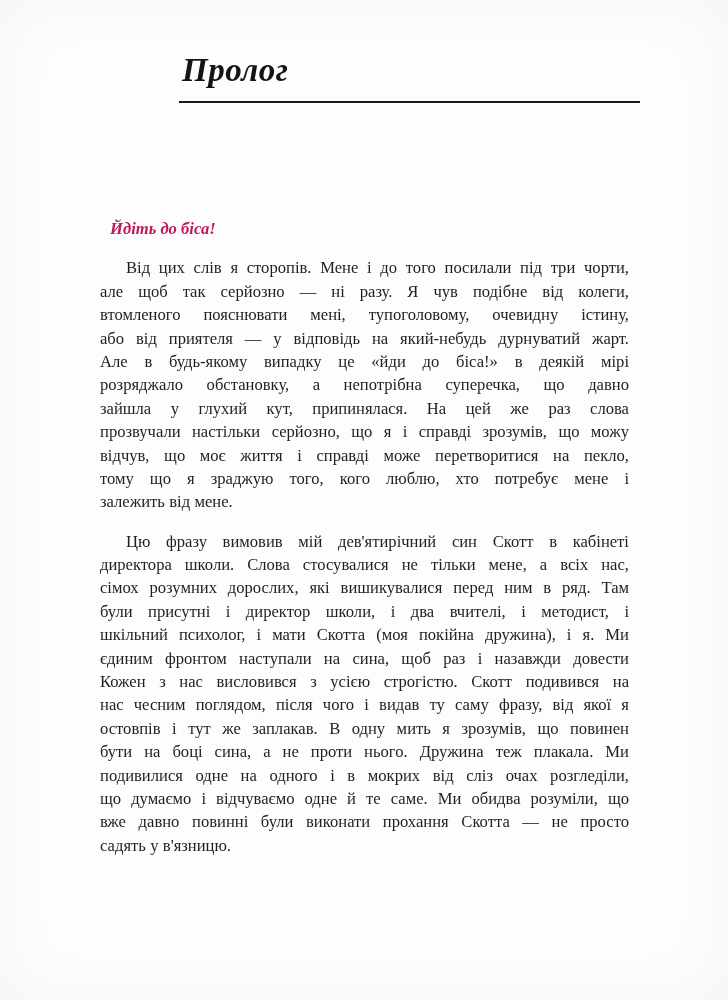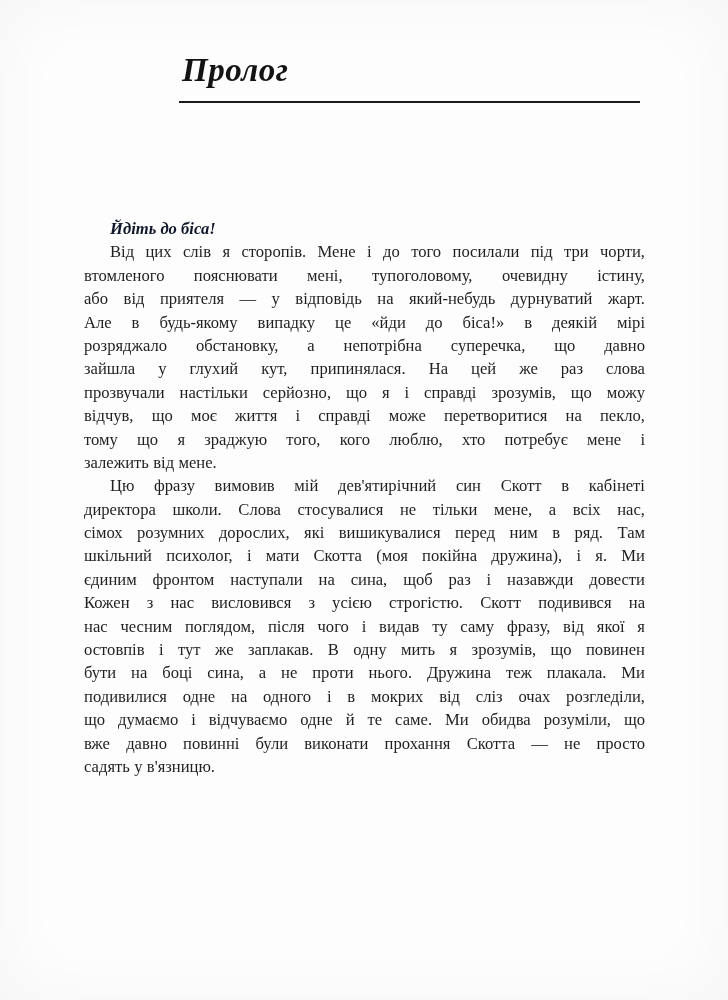--- a/index.html
+++ b/index.html
@@ -43,23 +43,23 @@
     width: 561px;
     font-size: 16.6px;
     line-height: 23.4px;
   }
   .lead-phrase {
     font-weight: bold;
     font-style: italic;
     padding-left: 26px;
     height: 23.4px;
     overflow: hidden;
-    color: #0f172a;
+    color: #be185d;
   }
-  .para { margin: 0; }
+  .para { margin: 16px; }
   .line {
     text-align: justify;
     text-align-last: justify;
     height: 23.4px;
     overflow: hidden;
     word-spacing: 0.2px;
   }
   .line.first { padding-left: 26px; }
   .line.last {
     text-align: right;
@@ -71,34 +71,36 @@
 
 <div class="page">
   <h1 class="chapter-title">Пролог</h1>
   <div class="title-rule"></div>
 
   <div class="body-text">
     <div class="lead-phrase">Йдіть до біса!</div>
 
   <div class="para">
         <div class="line first">Від цих слів я сторопів. Мене і до того посилали під три чорти,</div>
+        <div class="line">але щоб так серйозно — ні разу. Я чув подібне від колеги,</div>
         <div class="line">втомленого пояснювати мені, тупоголовому, очевидну істину,</div>
         <div class="line">або від приятеля — у відповідь на який-небудь дурнуватий жарт.</div>
         <div class="line">Але в будь-якому випадку це «йди до біса!» в деякій мірі</div>
         <div class="line">розряджало обстановку, а непотрібна суперечка, що давно</div>
         <div class="line">зайшла у глухий кут, припинялася. На цей же раз слова</div>
         <div class="line">прозвучали настільки серйозно, що я і справді зрозумів, що можу</div>
         <div class="line">відчув, що моє життя і справді може перетворитися на пекло,</div>
         <div class="line">тому що я зраджую того, кого люблю, хто потребує мене і</div>
         <div class="line last">залежить від мене.</div>
       </div>
       <div class="para">
         <div class="line first">Цю фразу вимовив мій дев'ятирічний син Скотт в кабінеті</div>
         <div class="line">директора школи. Слова стосувалися не тільки мене, а всіх нас,</div>
         <div class="line">сімох розумних дорослих, які вишикувалися перед ним в ряд. Там</div>
+        <div class="line">були присутні і директор школи, і два вчителі, і методист, і</div>
         <div class="line">шкільний психолог, і мати Скотта (моя покійна дружина), і я. Ми</div>
         <div class="line">єдиним фронтом наступали на сина, щоб раз і назавжди довести</div>
         <div class="line">Кожен з нас висловився з усією строгістю. Скотт подивився на</div>
         <div class="line">нас чесним поглядом, після чого і видав ту саму фразу, від якої я</div>
         <div class="line">остовпів і тут же заплакав. В одну мить я зрозумів, що повинен</div>
         <div class="line">бути на боці сина, а не проти нього. Дружина теж плакала. Ми</div>
         <div class="line">подивилися одне на одного і в мокрих від сліз очах розгледіли,</div>
         <div class="line">що думаємо і відчуваємо одне й те саме. Ми обидва розуміли, що</div>
         <div class="line">вже давно повинні були виконати прохання Скотта — не просто</div>
         <div class="line last">садять у в'язницю.</div>

